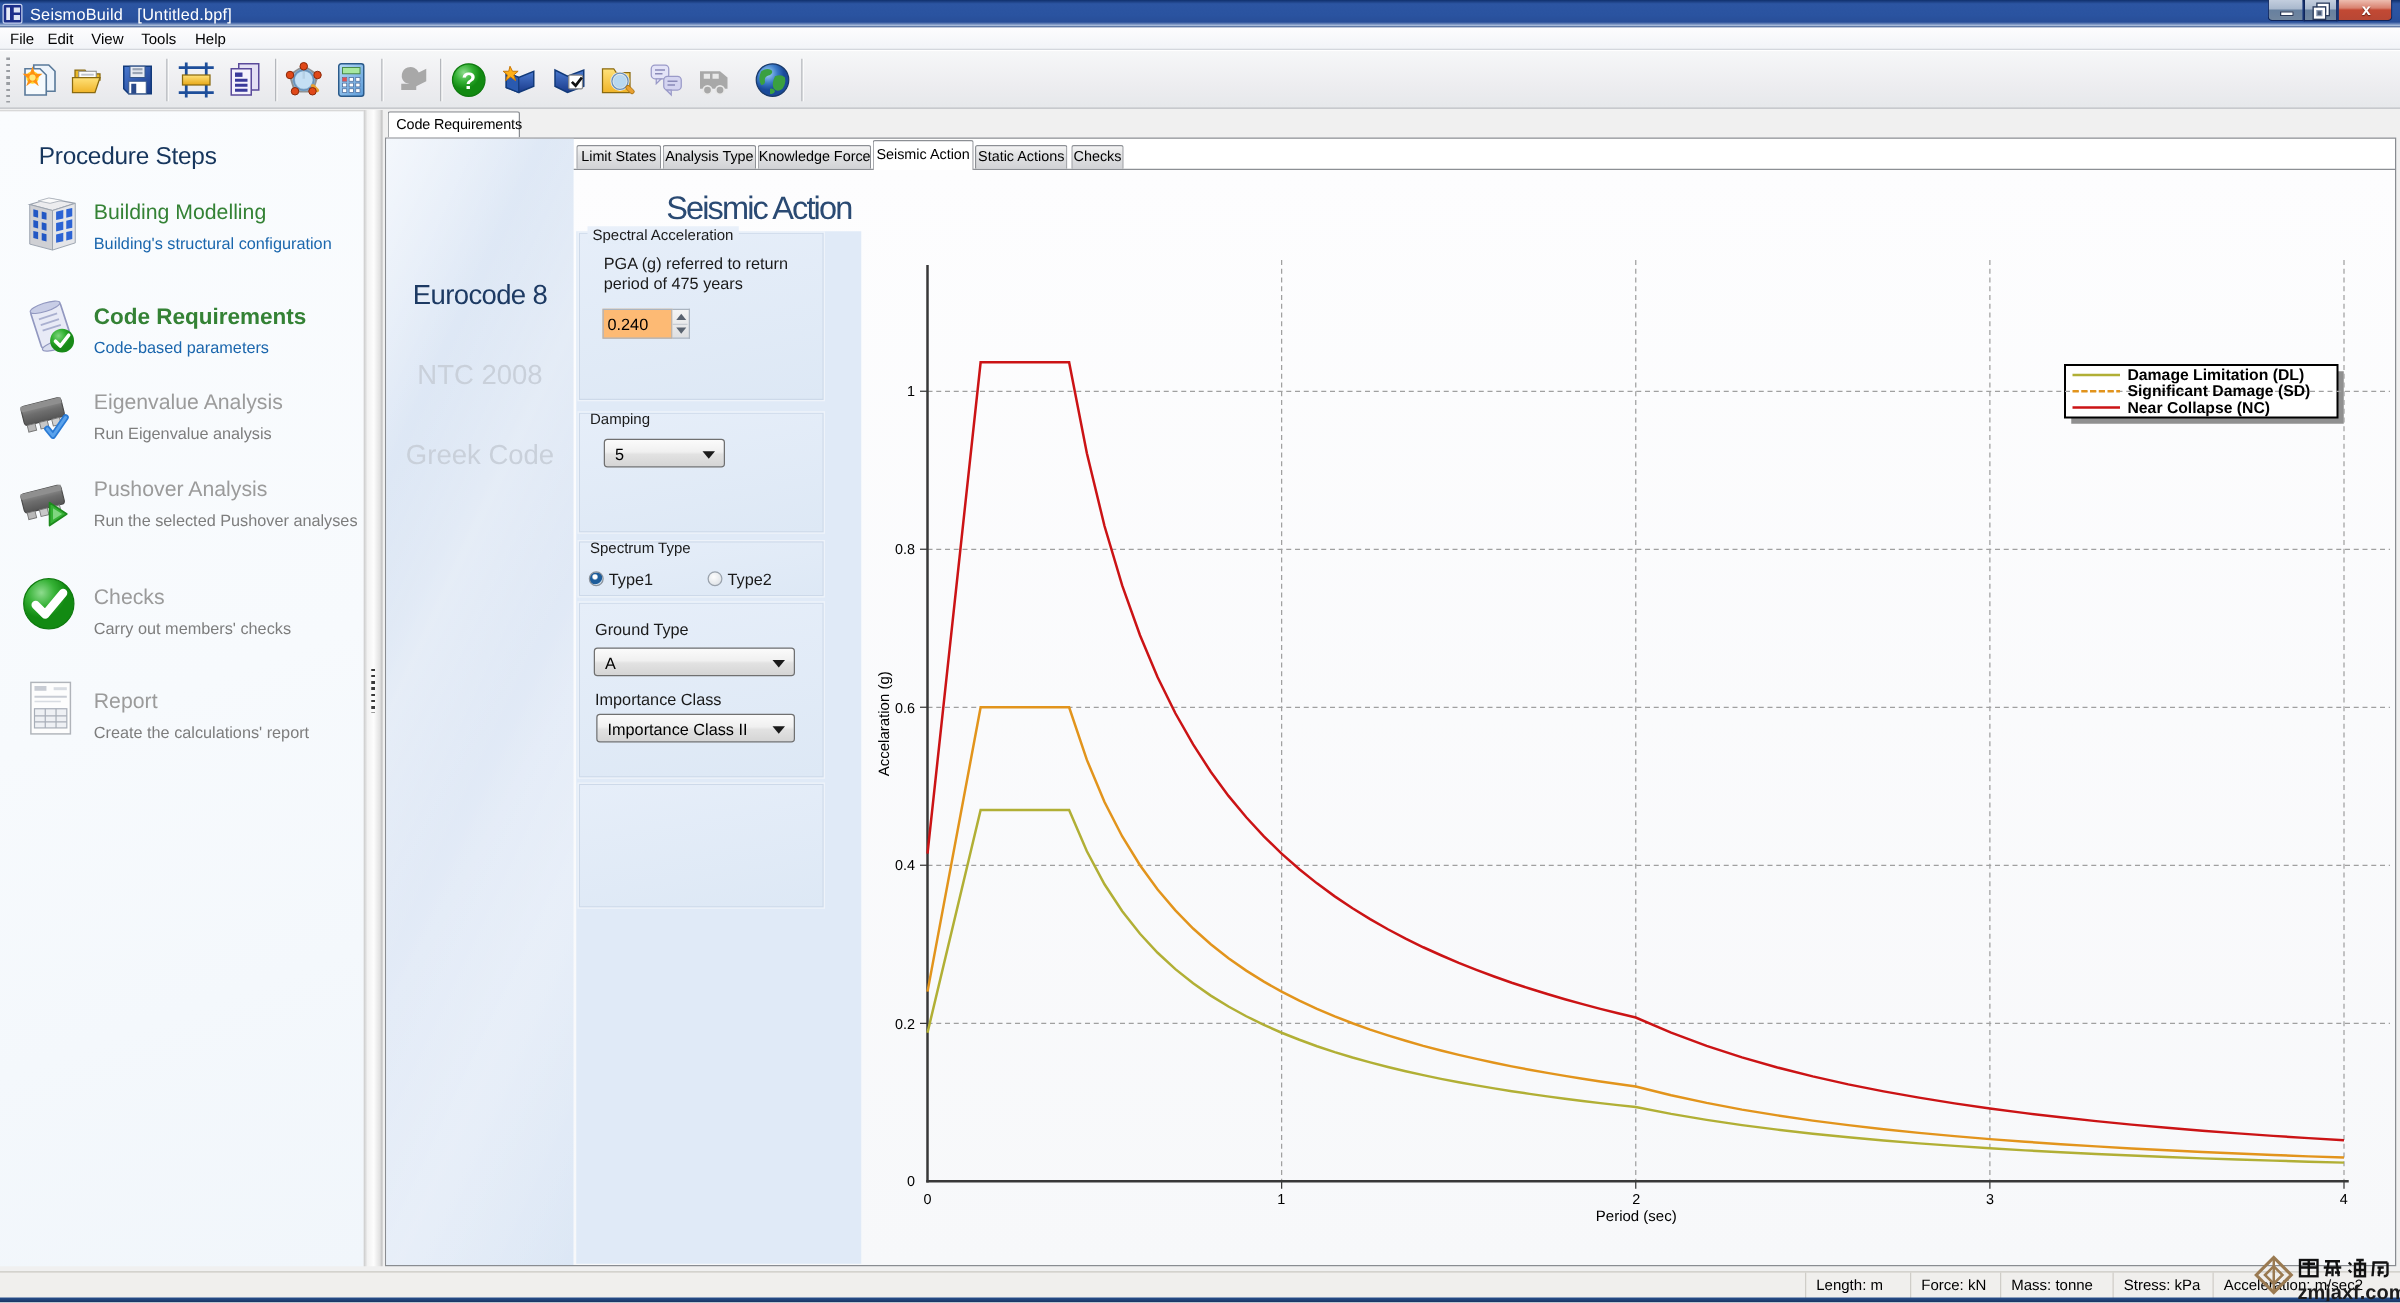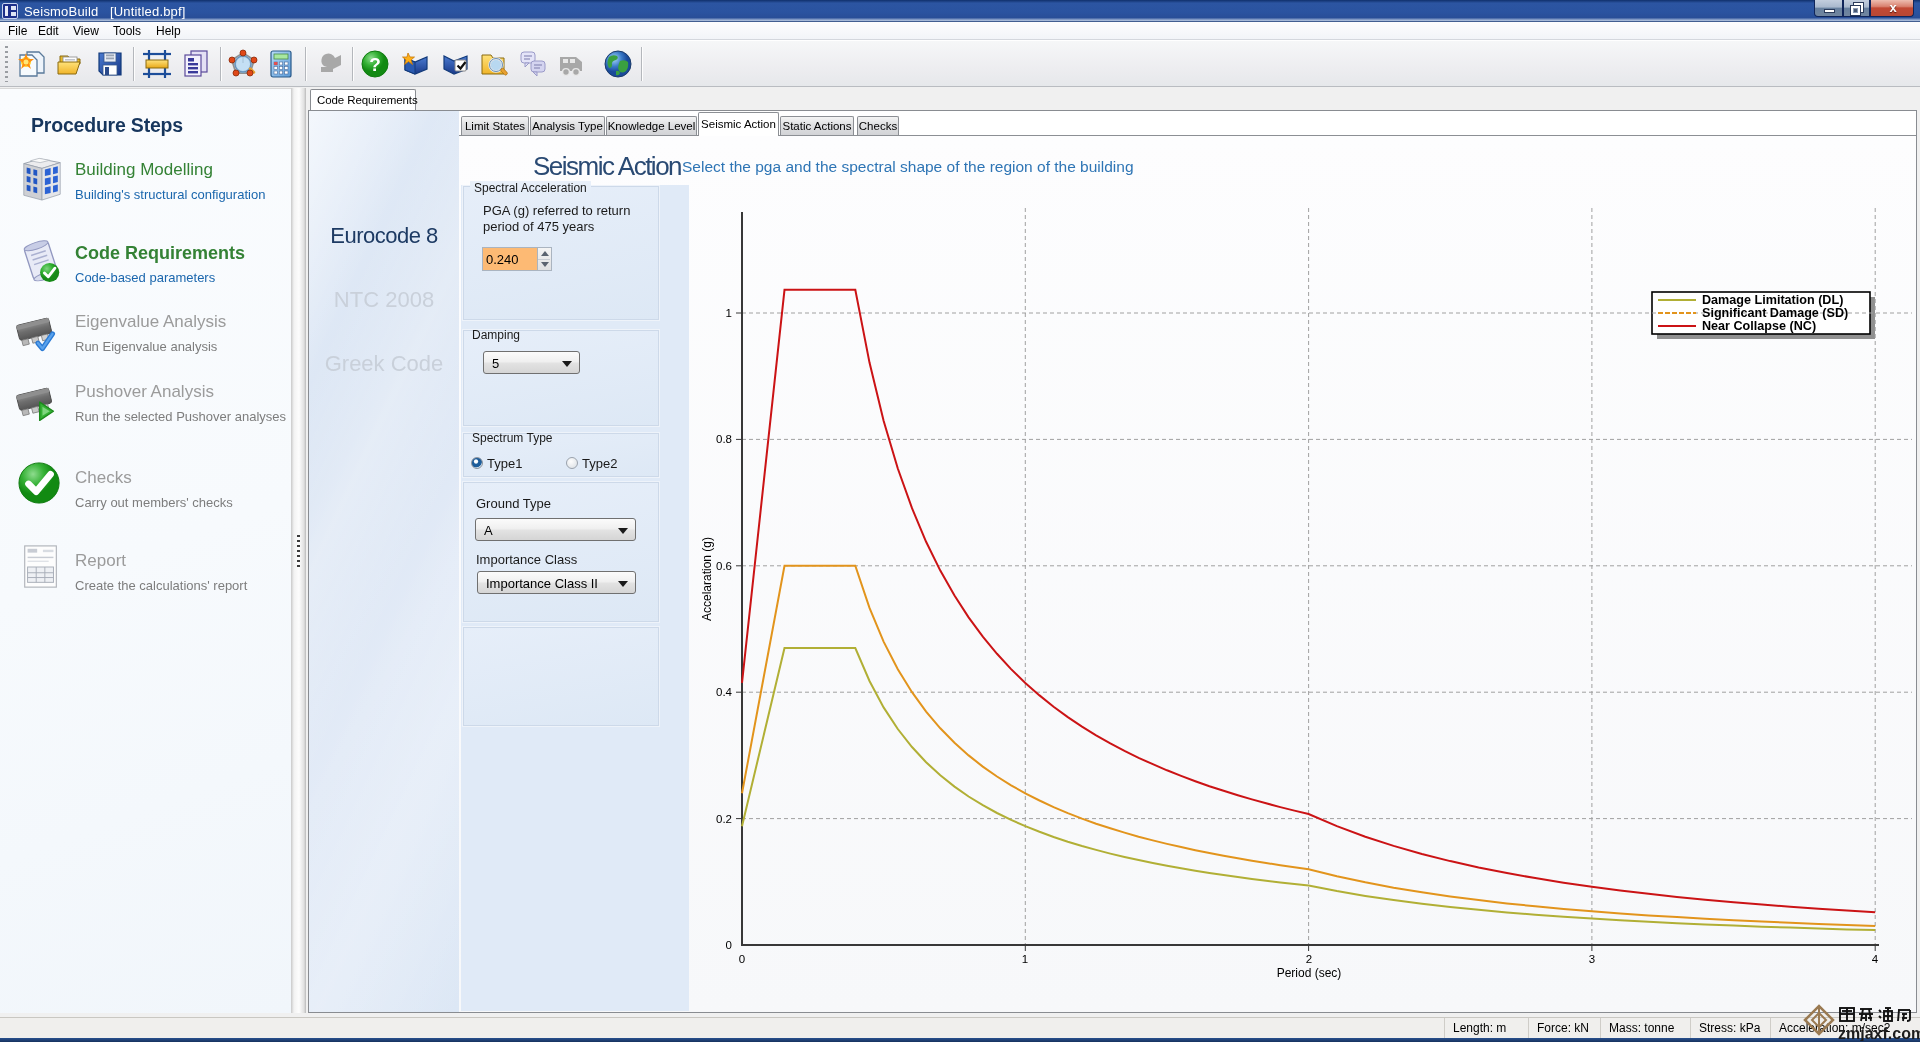--- a/index.html
+++ b/index.html
@@ -17,21 +17,21 @@
 
 #menubar{left:0;top:22px;width:1920px;height:18px;background:linear-gradient(180deg,#fdfdfe,#f2f4f8);border-bottom:1px solid #d4d7dd;font-size:12px;color:#000}
 #menubar span{position:absolute;top:2px}
 
 #toolbar{left:0;top:40px;width:1920px;height:47px;background:linear-gradient(180deg,#f6f7f8 0%,#ededf0 60%,#e6e8eb 100%);border-top:1px solid #fff;border-bottom:1px solid #b9bcc1}
 .tsep{position:absolute;top:6px;width:1px;height:34px;background:#b4b7bc;box-shadow:1px 0 0 #fdfdfd}
 .grip{position:absolute;left:5px;top:5px;width:3px;height:36px;background-image:repeating-linear-gradient(180deg,#9a9da2 0 2px,transparent 2px 5px)}
 .ticon{position:absolute;top:8px;width:30px;height:30px}
 
 #leftpanel{left:0;top:88px;width:291px;height:925px;background:linear-gradient(160deg,#fafcfe 0%,#f7fafd 50%,#f1f6fb 100%);border-top:1px solid #d8d8d8}
-#leftpanel h1{position:absolute;left:31px;top:25px;font-size:19.5px;font-weight:700;letter-spacing:-0.2px;color:#17365d}
+#leftpanel h1{position:absolute;left:31px;top:25px;font-size:19.5px;font-weight:400;letter-spacing:-0.2px;color:#17365d}
 .stepicon{position:absolute;width:44px;height:46px}
 .steptitle{position:absolute;left:75px;font-size:17px;font-weight:400}
 .stepsub{position:absolute;left:75px;font-size:13px}
 .green{color:#348235}
 .bluesub{color:#1a66ad}
 .gray1{color:#9b9b9b}
 .gray2{color:#7d7d7d}
 
 #splitter{left:291px;top:88px;width:15px;height:925px;background:linear-gradient(90deg,#c9c9c9 0,#f2f2f2 3px,#fdfdfd 8px,#e0e0e0 13px,#b9b9b9 15px)}
 #splitter .dots{position:absolute;left:6px;top:447px;width:3px;height:35px;background-image:repeating-linear-gradient(180deg,#3a3a3a 0 2px,transparent 2px 5px)}
@@ -418,27 +418,26 @@
 <div id="maintab" class="abs">Code Requirements</div>
 <div id="mainarea" class="abs">
   <div id="codesidebar" class="abs">
       <div style="position:absolute;inset:0;background:linear-gradient(115deg,rgba(255,255,255,.55) 0%,rgba(255,255,255,0) 22%,rgba(255,255,255,.3) 38%,rgba(255,255,255,0) 55%,rgba(255,255,255,.25) 75%,rgba(255,255,255,0) 100%)"></div>
     <div class="ec8">Eurocode 8</div>
     <div class="ntc">NTC 2008</div>
     <div class="grk">Greek Code</div>
   </div>
   <div class="stab" style="left:152px;width:68px">Limit States</div>
   <div class="stab" style="left:221px;width:75px">Analysis Type</div>
-  <div class="stab" style="left:297px;width:91px">Knowledge Level</div>
+  <div class="stab" style="left:297px;width:91px">Knowledge Force</div>
   <div class="stabsel" style="left:389px;width:81px">Seismic Action</div>
   <div class="stab" style="left:471px;width:74px">Static Actions</div>
   <div class="stab" style="left:548px;width:42px">Checks</div>
   <div id="page" class="abs">
     <div id="pageheading">Seismic Action</div>
-    <div id="pagesub">Select the pga and the spectral shape of the region of the building</div>
     <div id="formcol">
 
       <div class="fpanel" style="top:0;height:136px"></div>
       <div class="abs" style="left:9px;top:-4px;background:linear-gradient(180deg,#e9f0fa,#e4edf8);padding:0 4px;font-size:12px;color:#1a1a1a">Spectral Acceleration</div>
       <div class="abs flabel" style="left:22px;top:18px;font-size:13px;line-height:16px">PGA (g) referred to return<br>period of 475 years</div>
       <div class="abs" style="left:21px;top:62px;width:56px;height:24px;background:#fdba74;border:1px solid #aab4c0;font-size:13px;padding:4px 0 0 3px">0.240</div>
       <div class="abs" style="left:77px;top:62px;width:14px;height:24px;border:1px solid #aab4c0;border-left:none;background:linear-gradient(180deg,#f4f4f4,#dfe0e2)">
          <div style="position:absolute;left:3px;top:3px;width:0;height:0;border-left:4px solid transparent;border-right:4px solid transparent;border-bottom:5px solid #5a6370"></div>
          <div style="position:absolute;left:3px;top:14px;width:0;height:0;border-left:4px solid transparent;border-right:4px solid transparent;border-top:5px solid #5a6370"></div>
          <div style="position:absolute;left:0;top:11px;width:12px;height:1px;background:#c8ccd2"></div>

